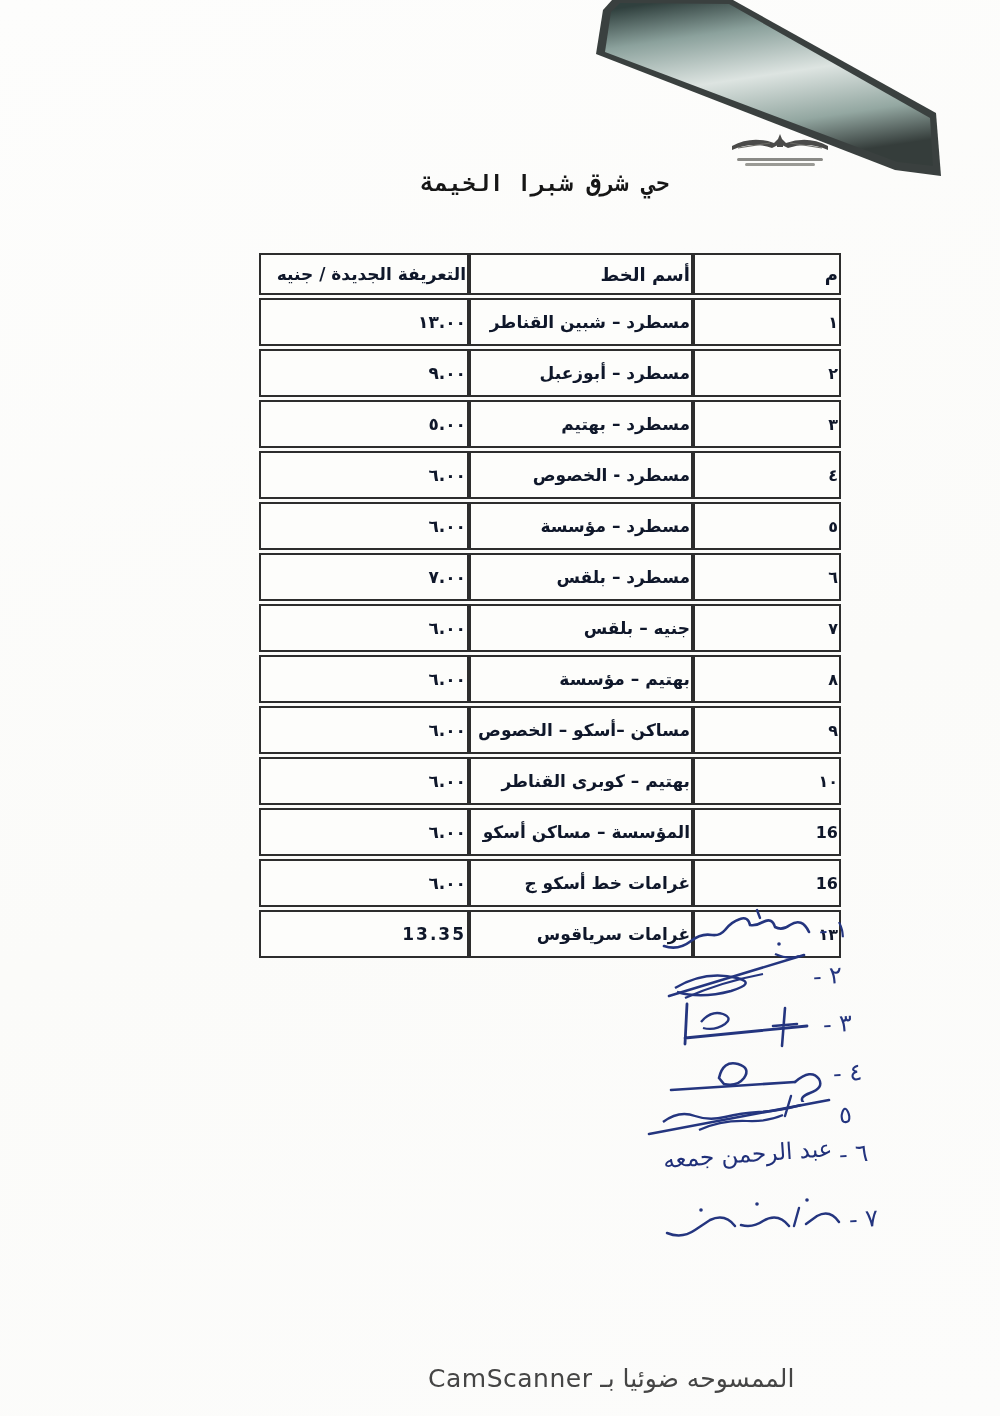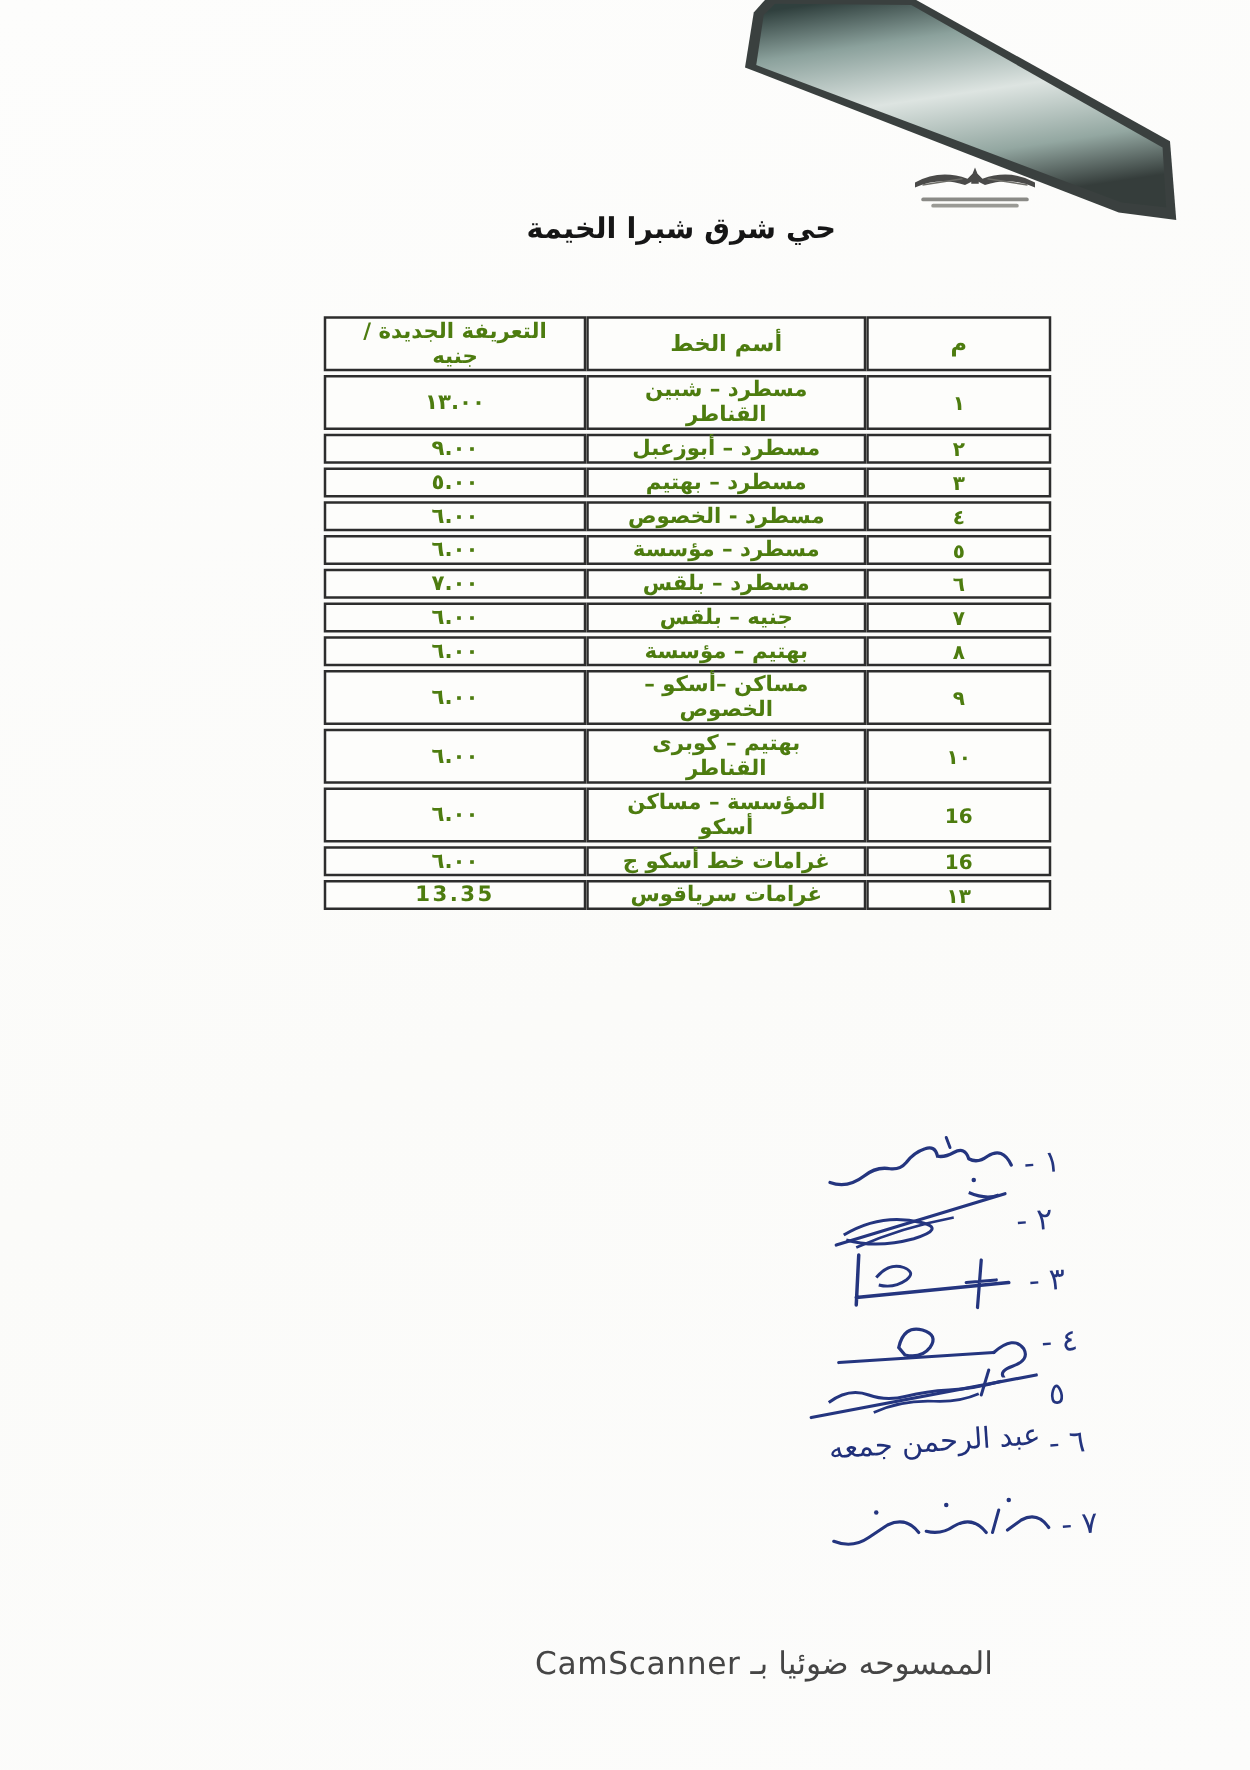--- a/index.html
+++ b/index.html
@@ -19,56 +19,57 @@
   .stamp svg{display:block;margin:0 auto;opacity:.85;}
   .stamp-line{height:3px;background:#8a8a86;margin:2px auto 0;border-radius:2px;filter:blur(.4px);}
   .stamp-line.l1{width:86px;}
   .stamp-line.l2{width:70px;height:2.5px;background:#9a9a95;}
   
   .doc-title{
     position:absolute;left:400px;top:170px;width:290px;
     text-align:center;direction:rtl;
     font-size:23px;font-weight:bold;color:#161616;
     letter-spacing:0.5px;
+    font-family:Liberation Mono, monospace;
   }
   
   table.tariff{
     position:absolute;left:259px;top:250px;width:582px;
     direction:rtl;border-collapse:separate;border-spacing:0 3px;
     table-layout:fixed;
   }
   table.tariff td{
     border:2px solid #2d2d2d;background:#fdfdfb;
-    text-align:center;vertical-align:middle;
-    color:#4d7c0f;padding:0 16px;
+    text-align:right;vertical-align:middle;
+    color:#0f172a;padding:0 1px;
     box-sizing:border-box;
   }
   table.tariff .hdr td{height:42px;font-weight:bold;font-size:18px;}
-  table.tariff .row td{height:24px;font-weight:bold;margin-left:35px;}
+  table.tariff .row td{height:48px;font-weight:bold;margin-left:35px;}
   td.c-idx{width:148px;font-size:16px;}
   td.c-name{width:224px;font-size:17px;}
   td.c-tariff{width:210px;font-size:17px;letter-spacing:2px;}
   table.tariff .hdr td.c-tariff{letter-spacing:0;font-size:17px;}
   
   .sig-row{
     position:absolute;display:flex;flex-direction:row;align-items:center;
     direction:rtl;gap:6px;color:#24357f;
   }
   .sig-num{
     font-size:24px;color:#24357f;transform:rotate(-4deg);
     white-space:nowrap;direction:rtl;
   }
   .sig-row svg{display:block;}
   .sig-name{
     font-size:23px;color:#20307a;transform:rotate(-4deg);
     direction:rtl;white-space:nowrap;letter-spacing:1px;
   }
   
   .watermark{
-    position:absolute;right:12px;top:1316px;width:560px;
+    position:absolute;right:12px;top:1364px;width:560px;
     text-align:left;direction:rtl;
     font-size:25px;color:#454545;letter-spacing:.5px;
   }
 </style>
 </head>
 <body>
 
 <div class="page">
 
   <svg class="corner-artifact" width="380" height="185" viewBox="0 0 380 185">

